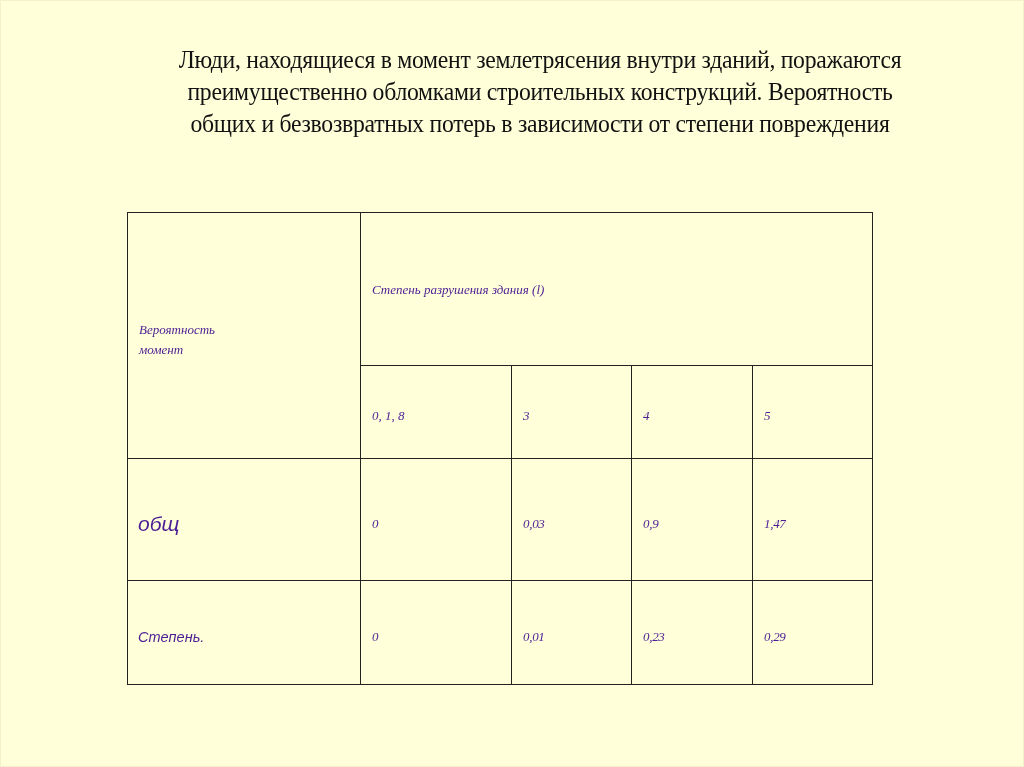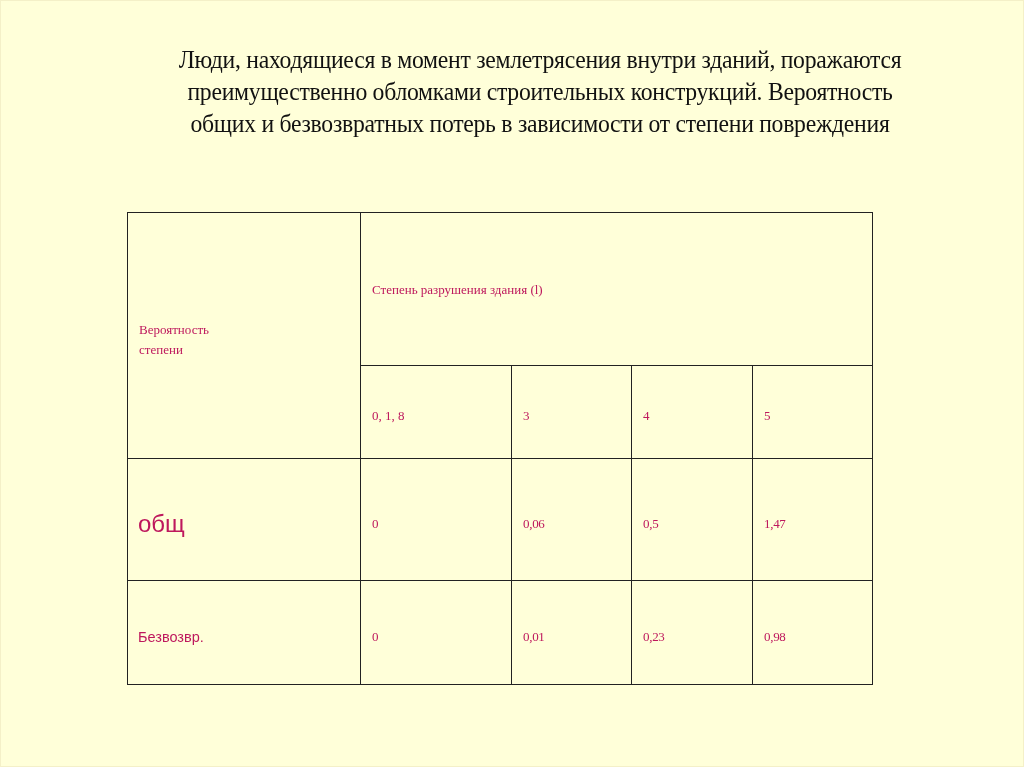--- a/index.html
+++ b/index.html
@@ -43,25 +43,26 @@
       top: 212px;
       border-collapse: collapse;
       table-layout: fixed;
     }
     .tbl td {
       border: 1.6px solid #222;
       padding: 8px 0 0 11px;
       vertical-align: middle;
       font-family: "Liberation Serif", serif;
       font-size: 13px;
-      color: #be185d;
+      color: #4c1d95;
+      font-style: italic;
     }
     .tbl td.lbl-big {
       font-family: "Liberation Sans", sans-serif;
-      font-size: 24px;
+      font-size: 21px;
       padding-left: 10px;
     }
     .tbl td.lbl-mid {
       font-family: "Liberation Sans", sans-serif;
       font-size: 14.5px;
       padding-left: 10px;
     }
     .corner {
       vertical-align: middle;
       line-height: 20px;
@@ -85,38 +86,38 @@
     <col style="width:233px">
     <col style="width:151px">
     <col style="width:120px">
     <col style="width:121px">
     <col style="width:120px">
   </colgroup>
   <tbody>
       <tr style="height:153px">
     <td rowspan="2" class="corner">
       <span>Вероятность</span>
-      <span>степени</span>
+      <span>момент</span>
     </td>
     <td colspan="4" style="vertical-align:middle; padding-bottom:6px;">Степень разрушения здания (l)</td>
   </tr>
   <tr style="height:93px">
     <td>0, 1, 8</td>
     <td>3</td>
     <td>4</td>
     <td>5</td>
   </tr>
   <tr style="height:122px">
     <td class="lbl-big">общ</td>
     <td class="val">0</td>
-    <td class="val">0,06</td>
-    <td class="val">0,5</td>
+    <td class="val">0,03</td>
+    <td class="val">0,9</td>
     <td class="val">1,47</td>
   </tr>
   <tr style="height:104px">
-    <td class="lbl-mid">Безвозвр.</td>
+    <td class="lbl-mid">Степень.</td>
     <td class="val">0</td>
     <td class="val">0,01</td>
     <td class="val">0,23</td>
-    <td class="val">0,98</td>
+    <td class="val">0,29</td>
   </tr>
 </tbody>
   </table>
 
 </body></html>

